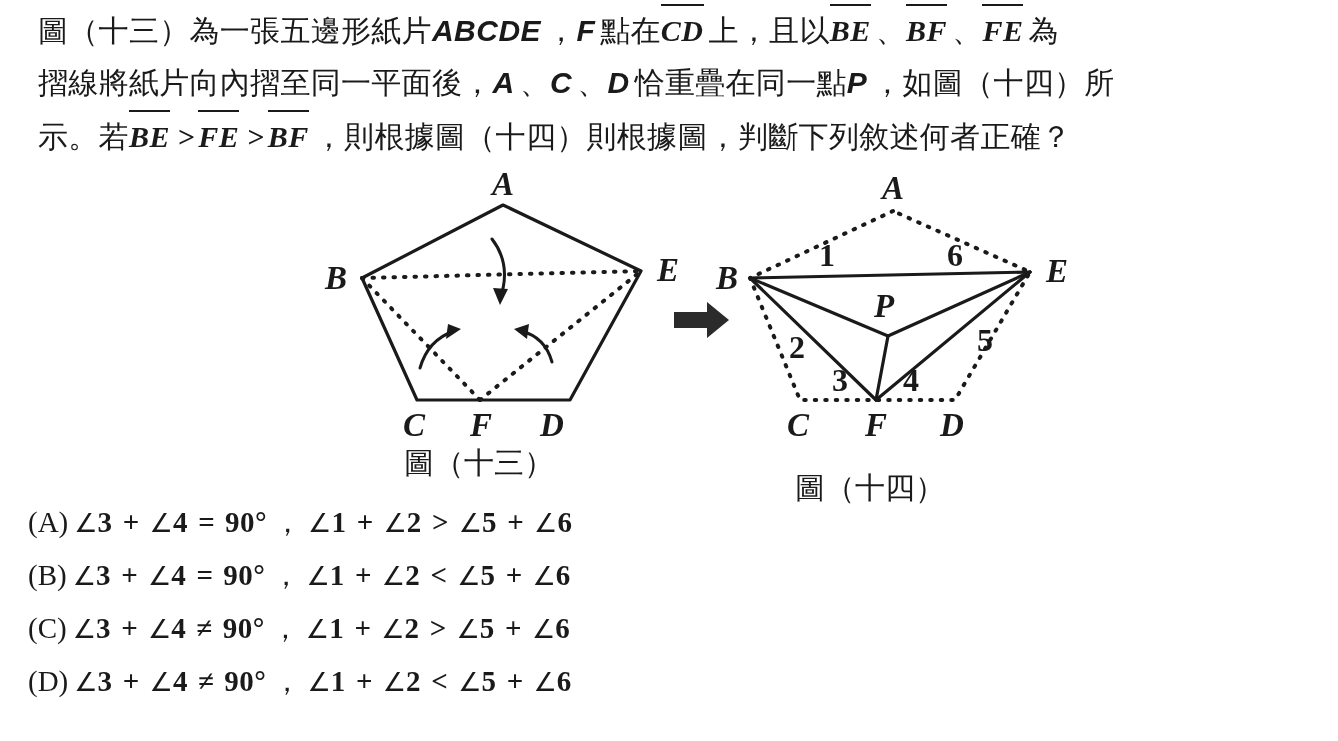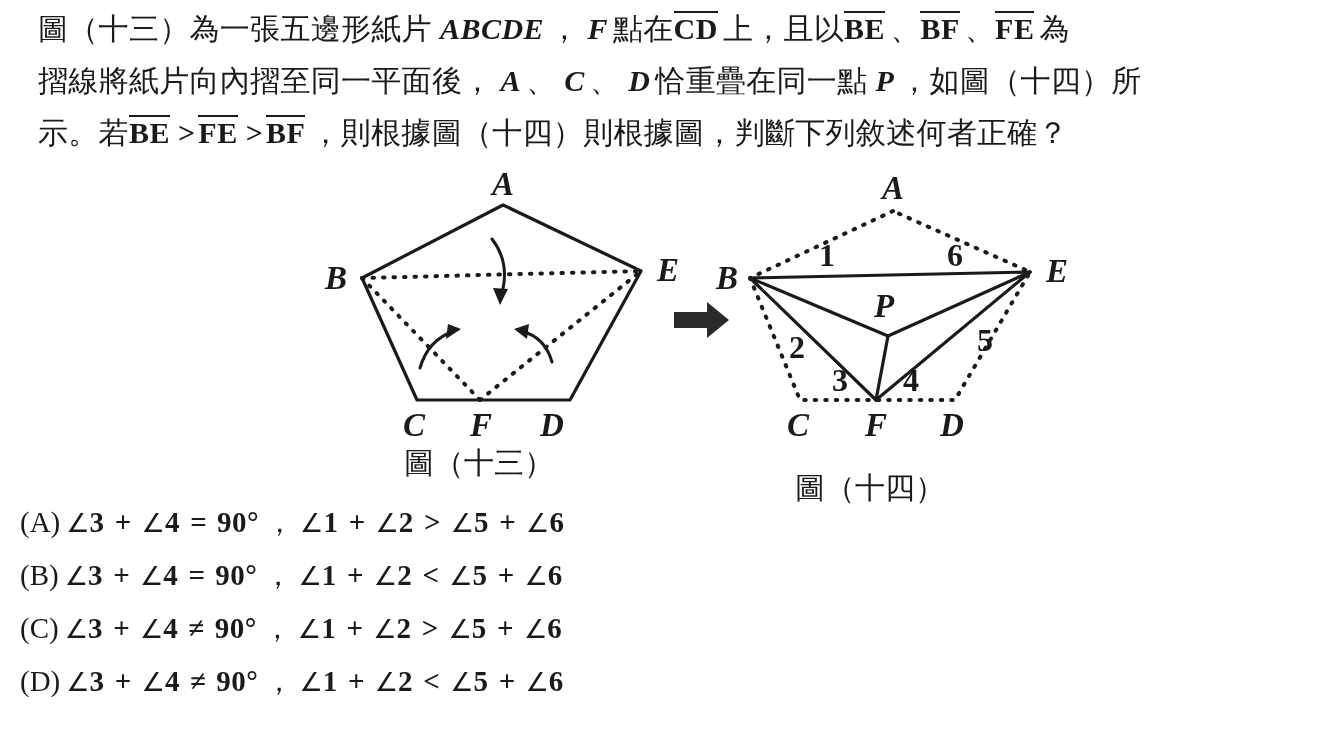--- a/index.html
+++ b/index.html
@@ -29,31 +29,31 @@
     white-space: nowrap;
     font-size: 30px;
     line-height: 50px;
     letter-spacing: 0.3px;
   }
   .cjk {
     font-family: Liberation Mono, monospace;
     font-weight: 500;
   }
   .mathvar {
-    font-family: Liberation Serif, serif;
+    font-family: Liberation Sans, sans-serif;
     font-style: italic;
     font-weight: bold;
     letter-spacing: 0.5px;
-    margin-left: 8px;
   }
   .seg {
     font-family: "Liberation Serif", "DejaVu Serif", serif;
+    font-style: italic;
     font-weight: bold;
     border-top: 2px solid #1a1a1a;
-    padding-top: 1px;
+    padding-top: 10px;
     display: inline-block;
     line-height: 1.0;
     letter-spacing: 0.5px;
   }
   .op { font-weight: bold; padding: 0 3px; }
   .sp { display: inline-block; width: 5px; }
 
   
   #figures {
     position: absolute;
@@ -69,21 +69,21 @@
     font-size: 30px;
     font-family: Liberation Sans, sans-serif;
     white-space: nowrap;
   }
   #caption-13 { left: 404px; top: 443px; }
   #caption-14 { left: 795px; top: 468px; }
 
   
   #options {
     position: absolute;
-    left: 20px;
+    left: 28px;
     top: 496px;
     width: 1280px;
   }
   .option-row {
     display: block;
     white-space: nowrap;
     font-size: 29px;
     line-height: 52px;
   }
   .opt-tag {

